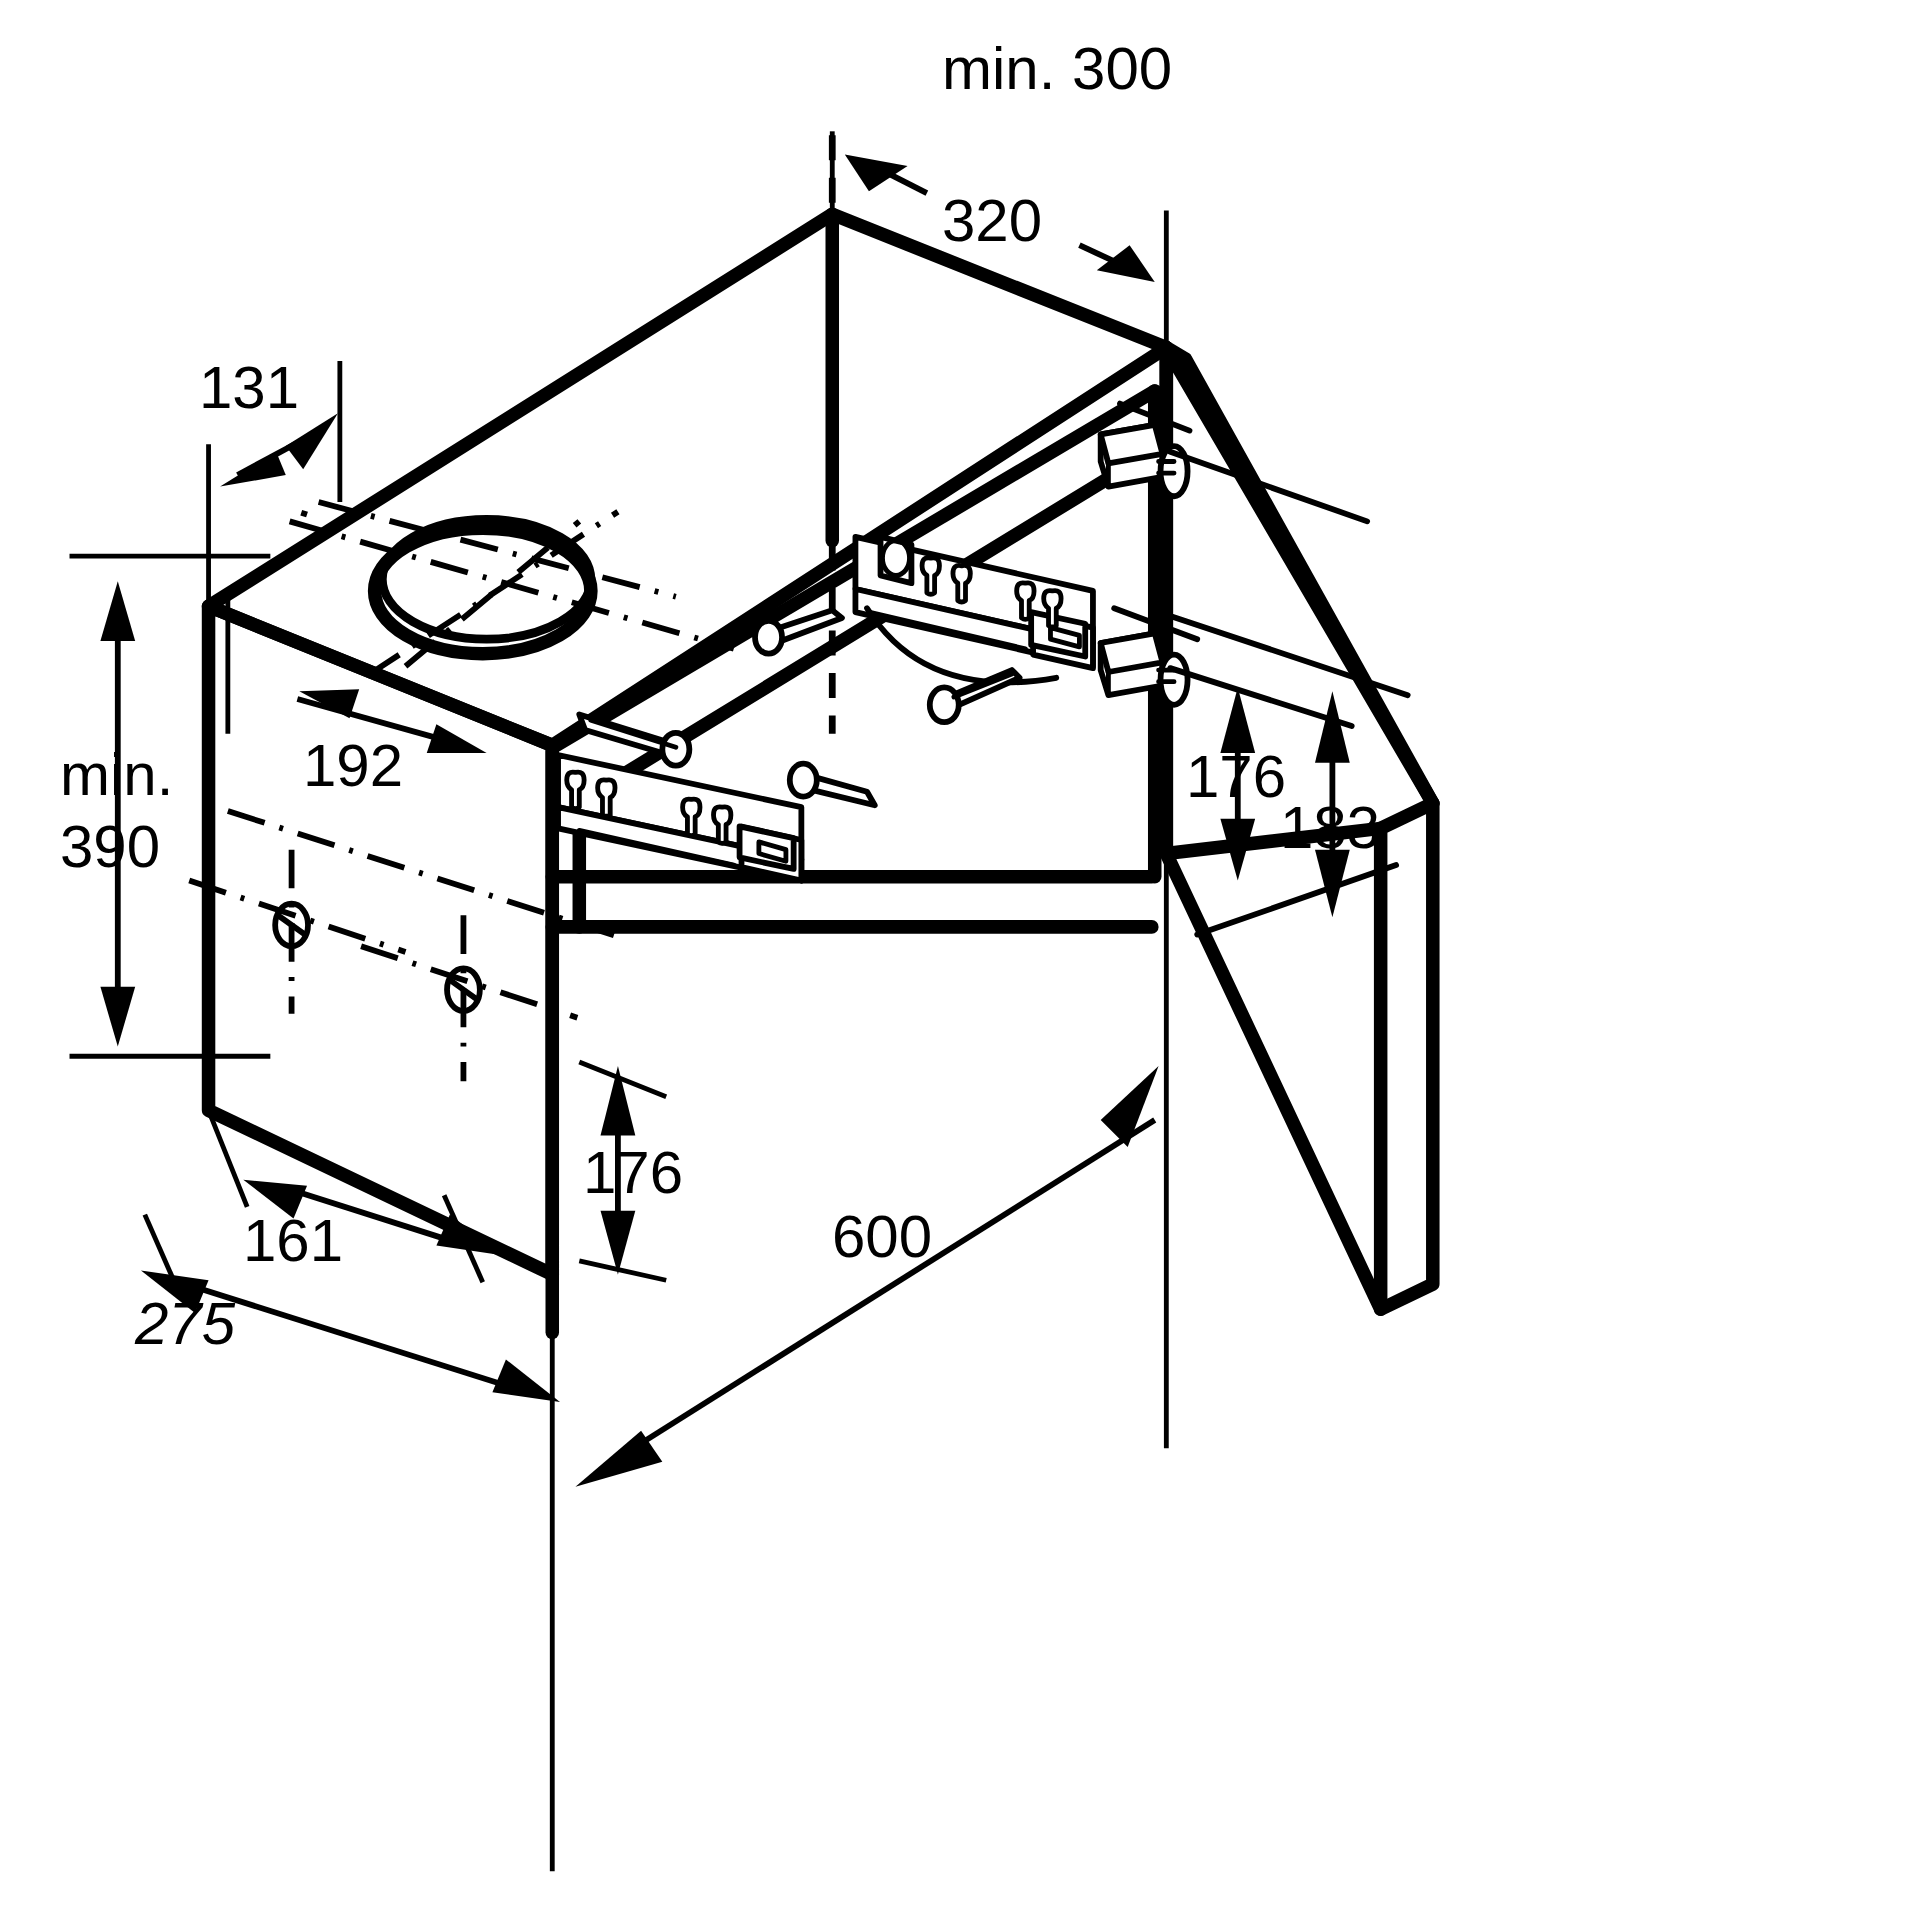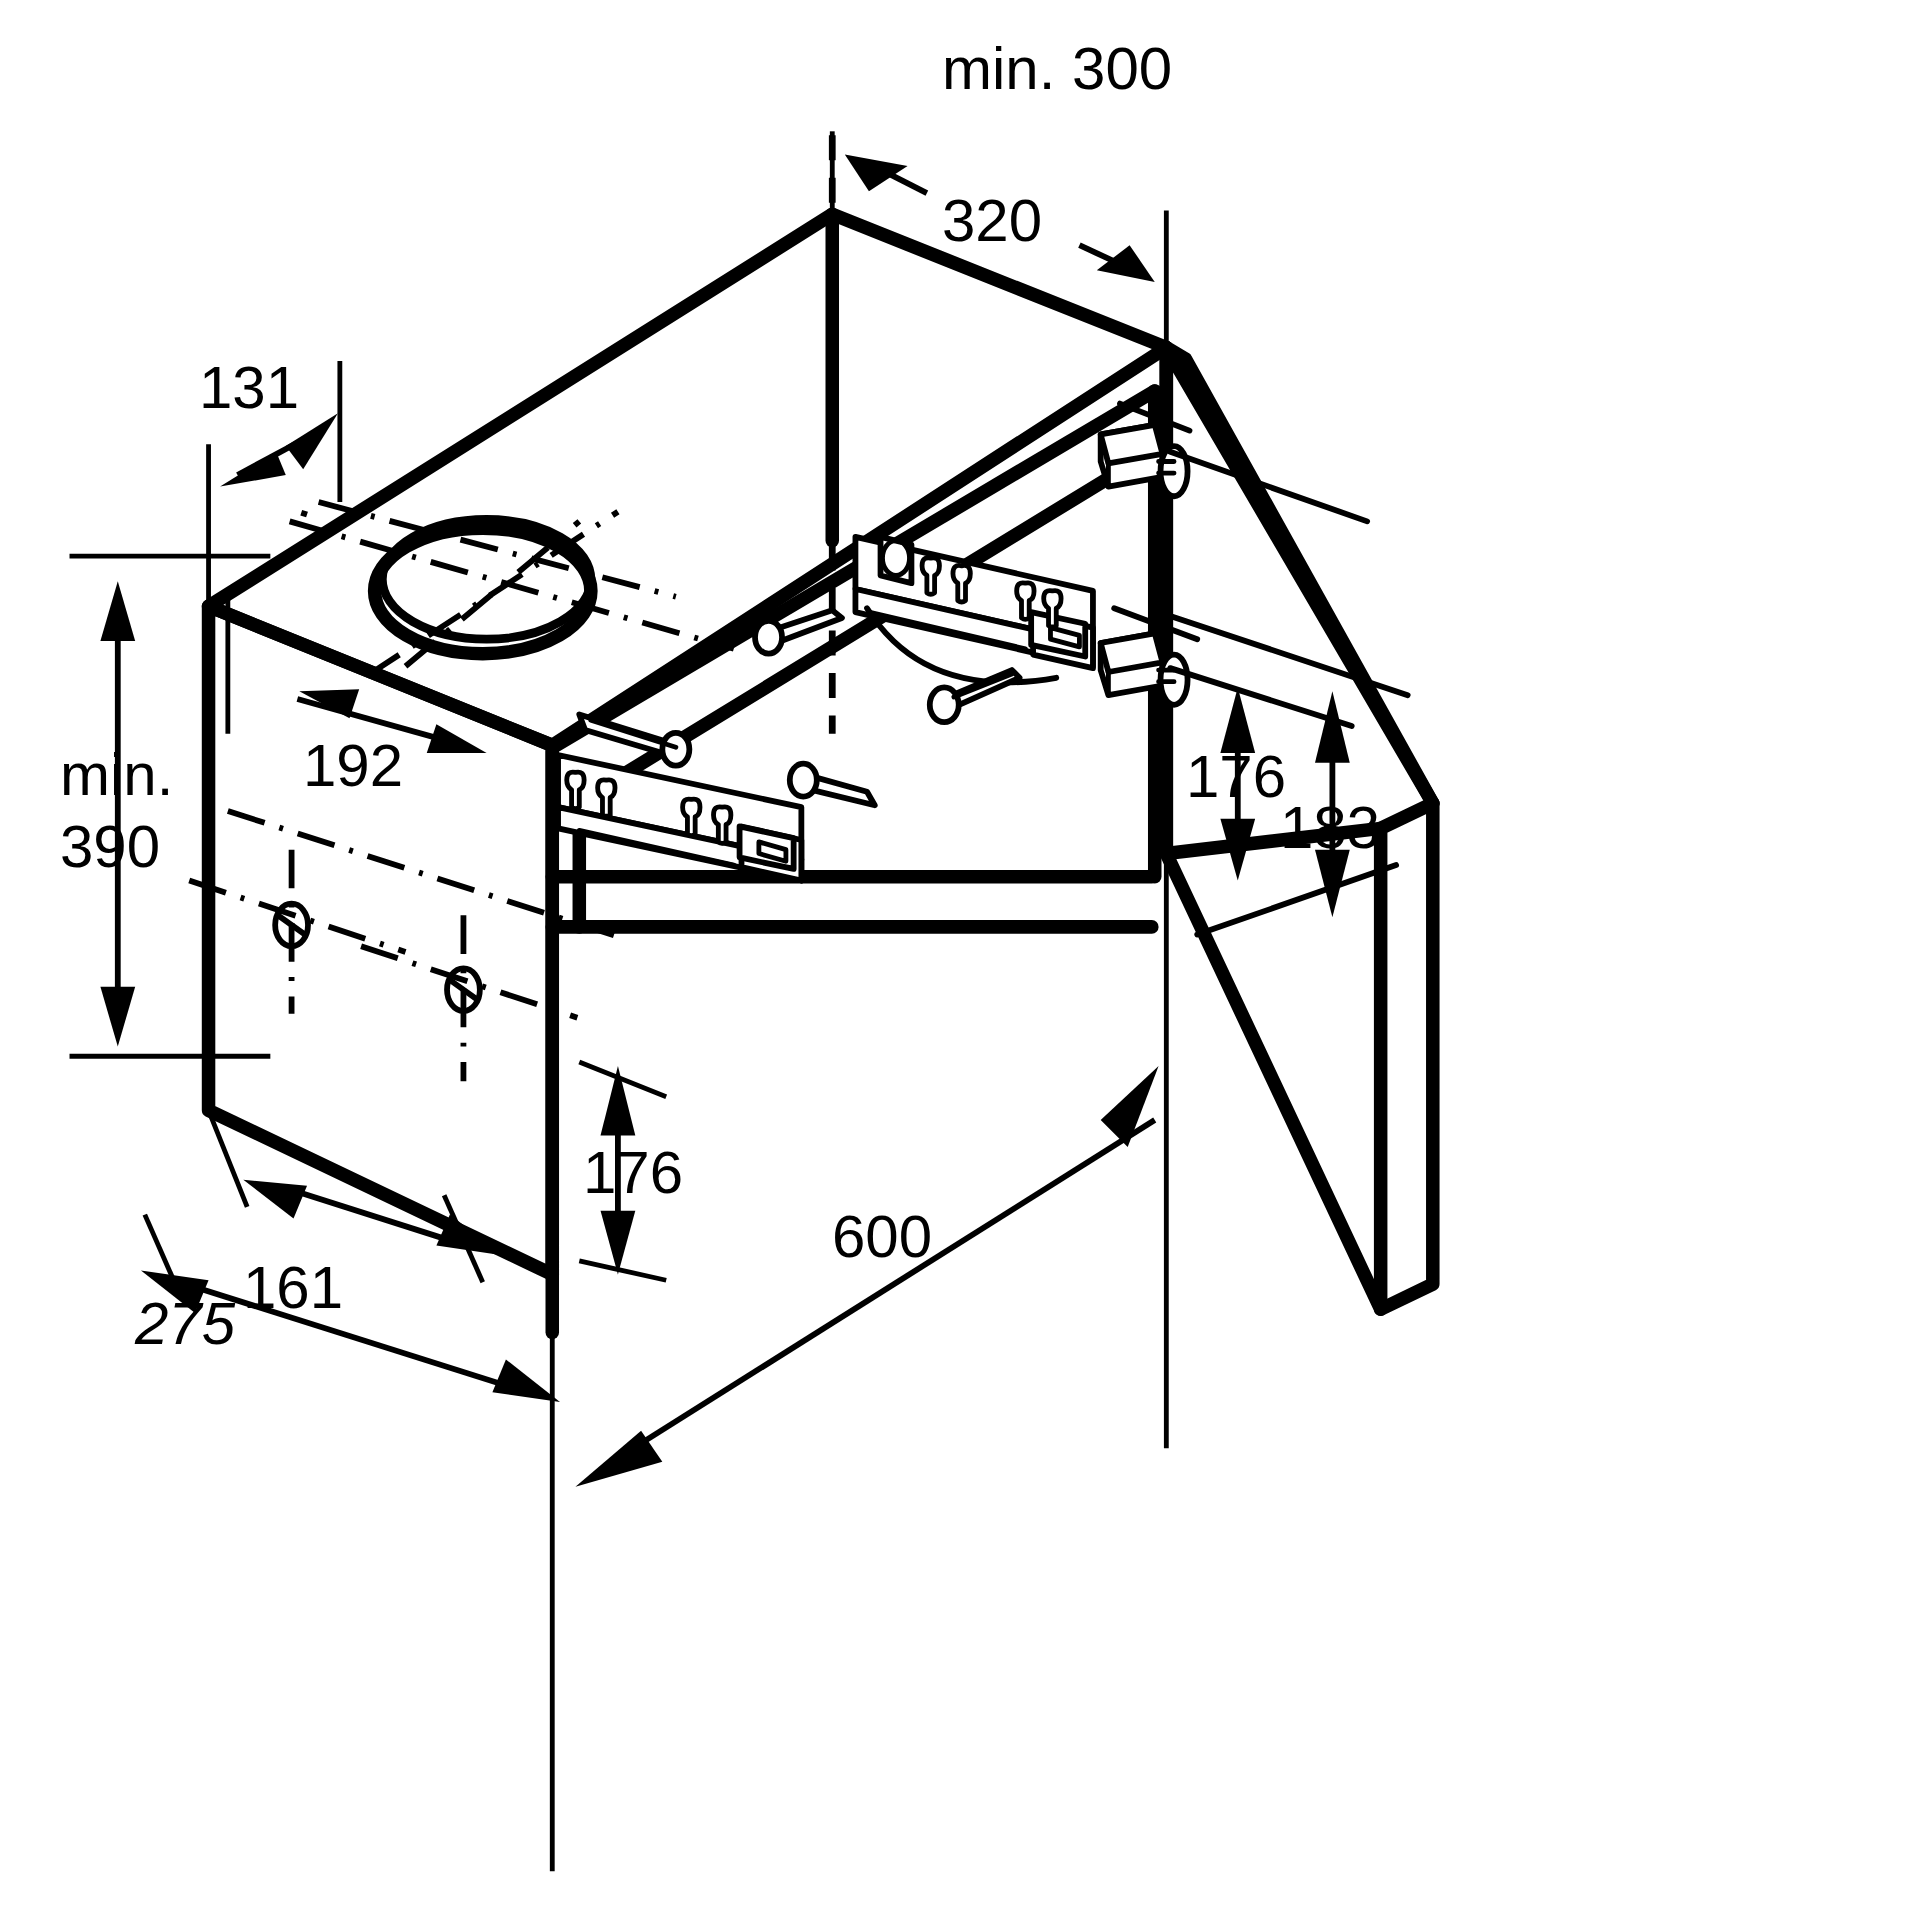--- a/index.html
+++ b/index.html
@@ -261,21 +261,21 @@
 
 <div class="lbl" style="left:199px;top:356px;">131</div>
 
 <div class="lbl" style="left:60px;top:743px;">min.</div>
 <div class="lbl" style="left:60px;top:815px;">390</div>
 
 <div class="lbl" style="left:303px;top:734px;">192</div>
 
 <div class="lbl" style="left:583px;top:1141px;">176</div>
 
-<div class="lbl" style="left:243px;top:1209px;margin-top:47px;">161</div>
+<div class="lbl" style="left:243px;top:1209px;">161</div>
 
 <div class="lbl" style="left:135px;top:1292px;font-style:italic;">275</div>
 
 <div class="lbl" style="left:832px;top:1205px;">600</div>
 
 <div class="lbl" style="left:1186px;top:745px;">176</div>
 
 <div class="lbl" style="left:1280px;top:796px;">183</div>
 
 

